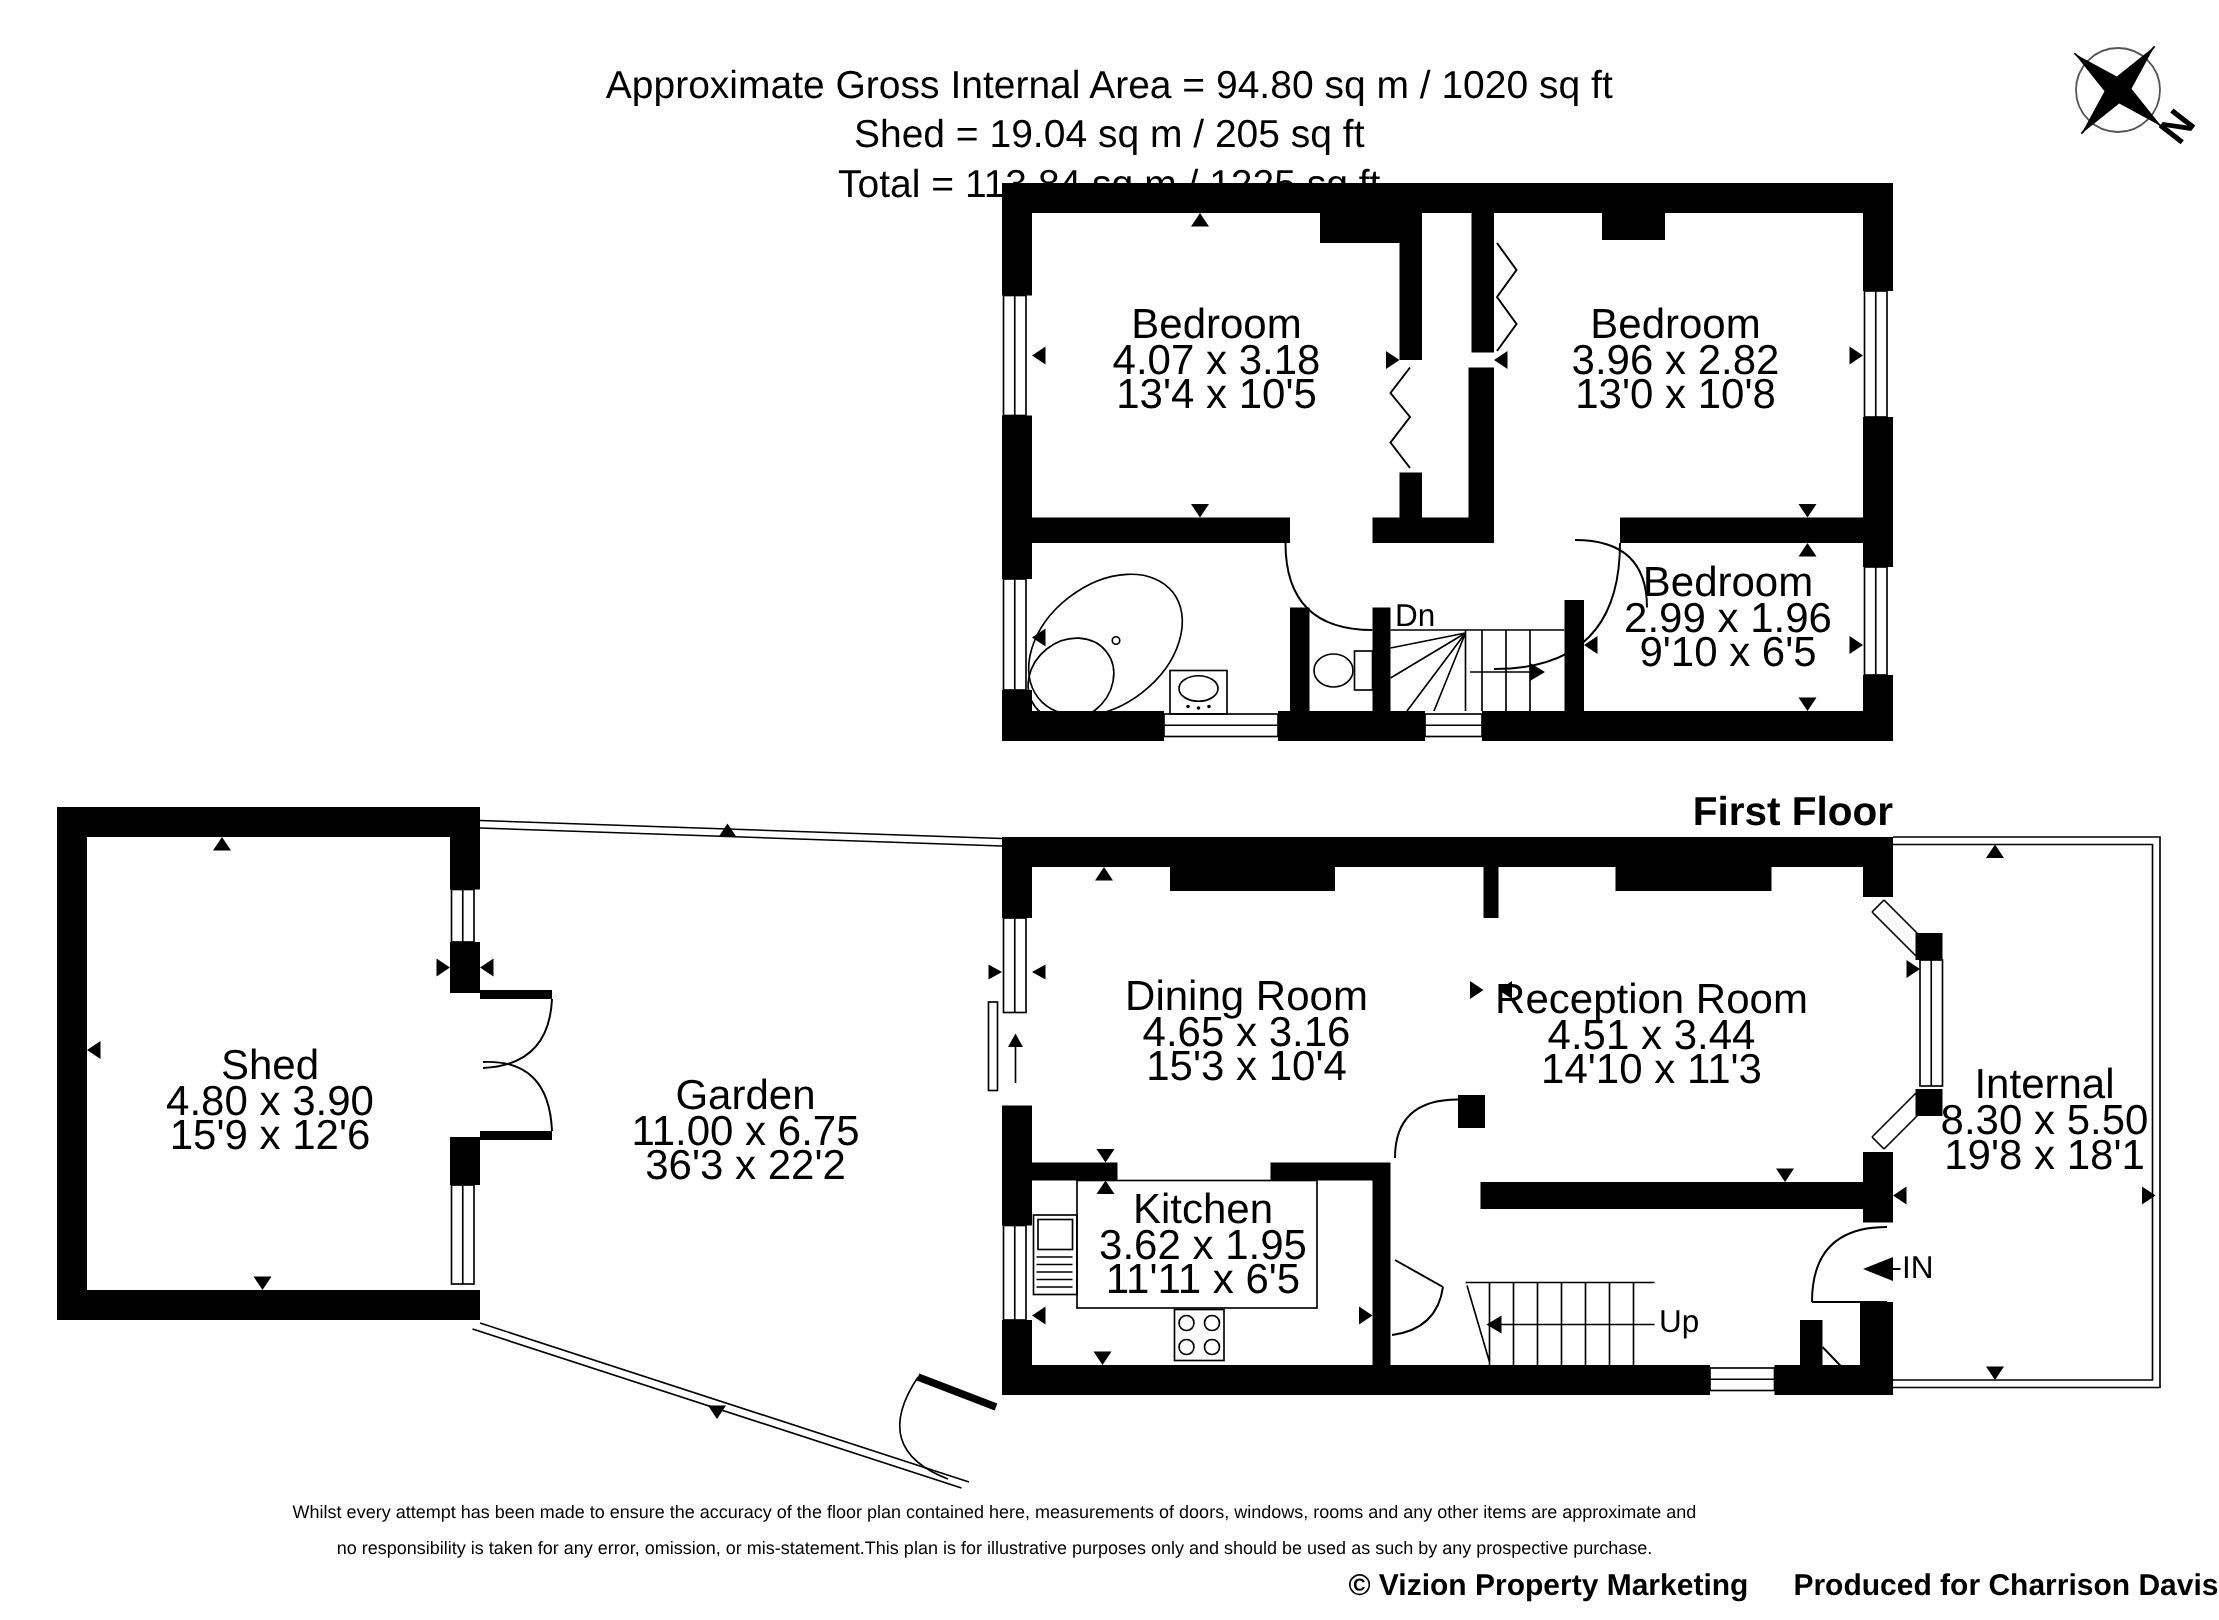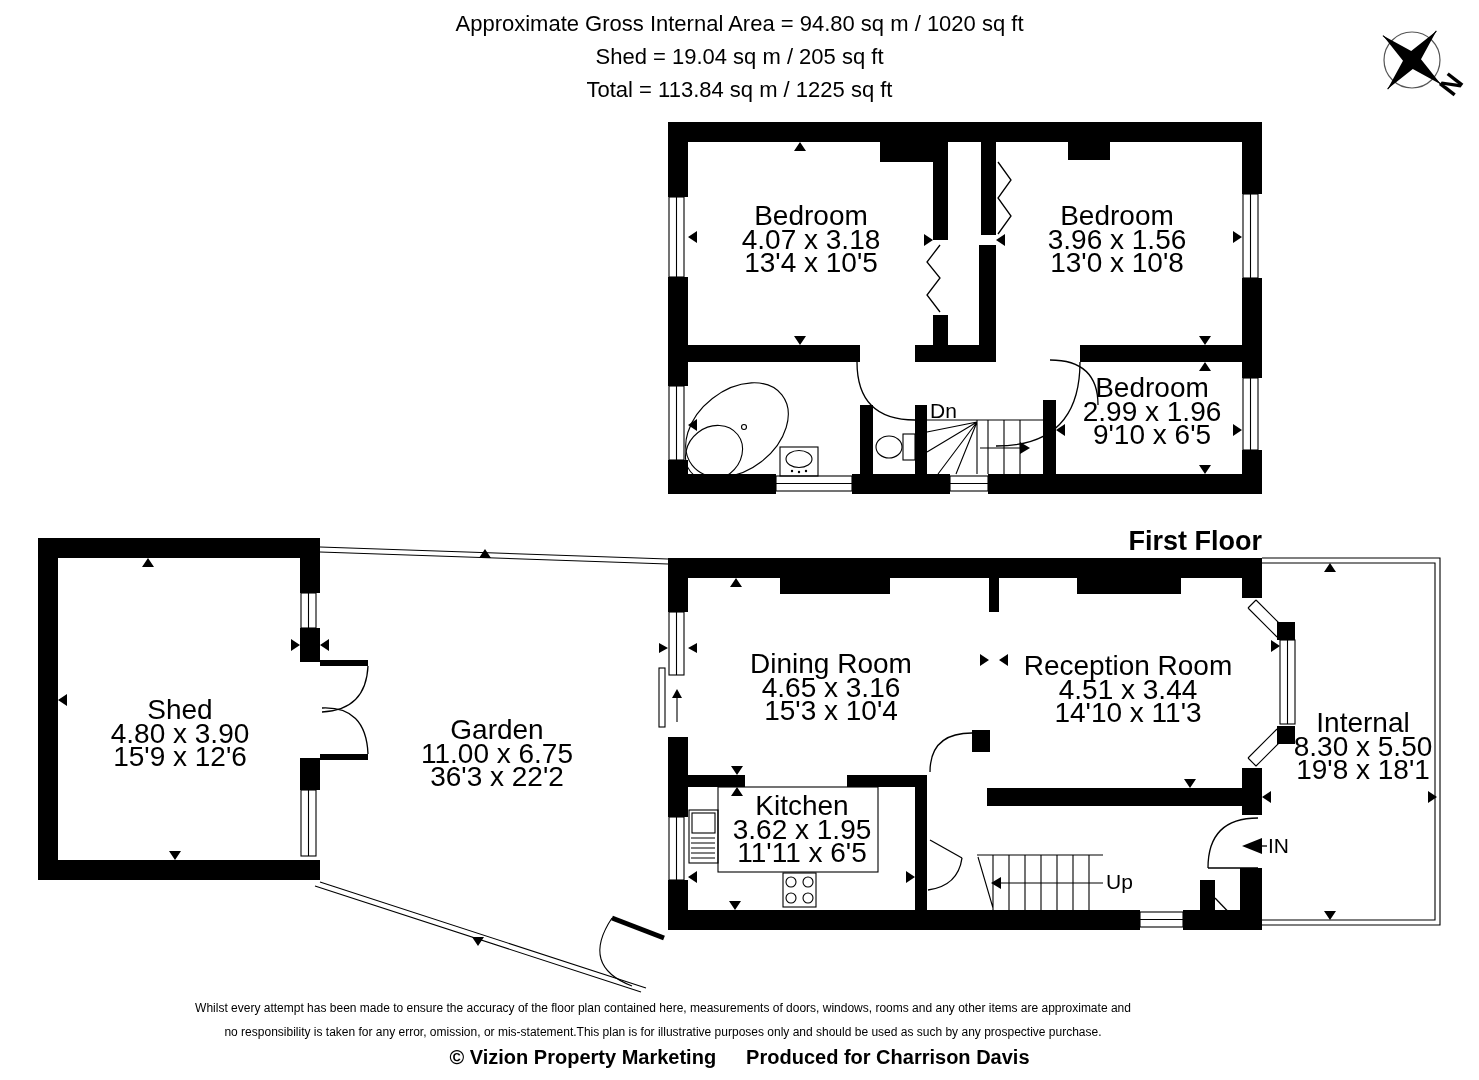--- a/index.html
+++ b/index.html
@@ -1,24 +1,24 @@
 <!DOCTYPE html>
 <html><head>
 <meta charset="utf-8">
 <style>
   html,body{margin:0;padding:0;background:#fff;}
   .canvas{position:relative;width:1479px;height:1080px;background:#fff;overflow:hidden;
           font-family:"Liberation Sans", sans-serif;color:#000;}
   .plan-svg{position:absolute;left:0;top:0;}
-  .hdr{position:absolute;left:0;width:1479px;text-align:center;font-size:22px;line-height:32px;}
+  .hdr{position:absolute;left:0;width:1479px;text-align:center;font-size:26px;line-height:32px;margin-top:32px;}
   .room-label{position:absolute;width:210px;text-align:center;font-size:28px;line-height:23.5px;}
   .small-label{position:absolute;font-size:21px;}
   .floor-title{position:absolute;width:250px;text-align:right;font-weight:bold;font-size:27px;margin-top:22px;}
   .footer-line{position:absolute;left:0;width:1326px;text-align:center;font-size:12px;}
-  .footer-bold{position:absolute;left:0;width:1479px;text-align:center;font-size:20px;font-weight:bold;}
+  .footer-bold{position:absolute;left:0;width:1479px;text-align:right;font-size:20px;font-weight:bold;}
   .footer-bold span + span{padding-left:30px;}
   .wall{fill:#000;stroke:none;}
   .thin{fill:none;stroke:#000;stroke-width:1.3;}
   .thin2{fill:none;stroke:#000;stroke-width:1.1;}
   .leaf{stroke:#000;stroke-width:5;}
   .tri{fill:#000;stroke:none;}
 </style>
 </head>
 <body>
 
@@ -227,34 +227,34 @@
   <div class="hdr" style="top:41px">Shed = 19.04 sq m / 205 sq ft</div>
   <div class="hdr" style="top:74px">Total = 113.84 sq m / 1225 sq ft</div>
 
   <div class="room-label" style="left:706px;top:204px">
     <div>Bedroom</div>
     <div>4.07 x 3.18</div>
     <div>13'4 x 10'5</div>
   </div>
   <div class="room-label" style="left:1012px;top:204px">
     <div>Bedroom</div>
-    <div>3.96 x 1.56</div>
+    <div>3.96 x 2.82</div>
     <div>13'0 x 10'8</div>
   </div>
   <div class="room-label" style="left:1047px;top:376px">
     <div>Bedroom</div>
     <div>2.99 x 1.96</div>
     <div>9'10 x 6'5</div>
   </div>
   <div class="room-label" style="left:726px;top:652px">
     <div>Dining Room</div>
     <div>4.65 x 3.16</div>
     <div>15'3 x 10'4</div>
   </div>
-  <div class="room-label" style="left:1023px;top:654px">
+  <div class="room-label" style="left:996px;top:654px">
     <div>Reception Room</div>
     <div>4.51 x 3.44</div>
     <div>14'10 x 11'3</div>
   </div>
   <div class="room-label" style="left:697px;top:794px">
     <div>Kitchen</div>
     <div>3.62 x 1.95</div>
     <div>11'11 x 6'5</div>
   </div>
   <div class="room-label" style="left:75px;top:698px">

